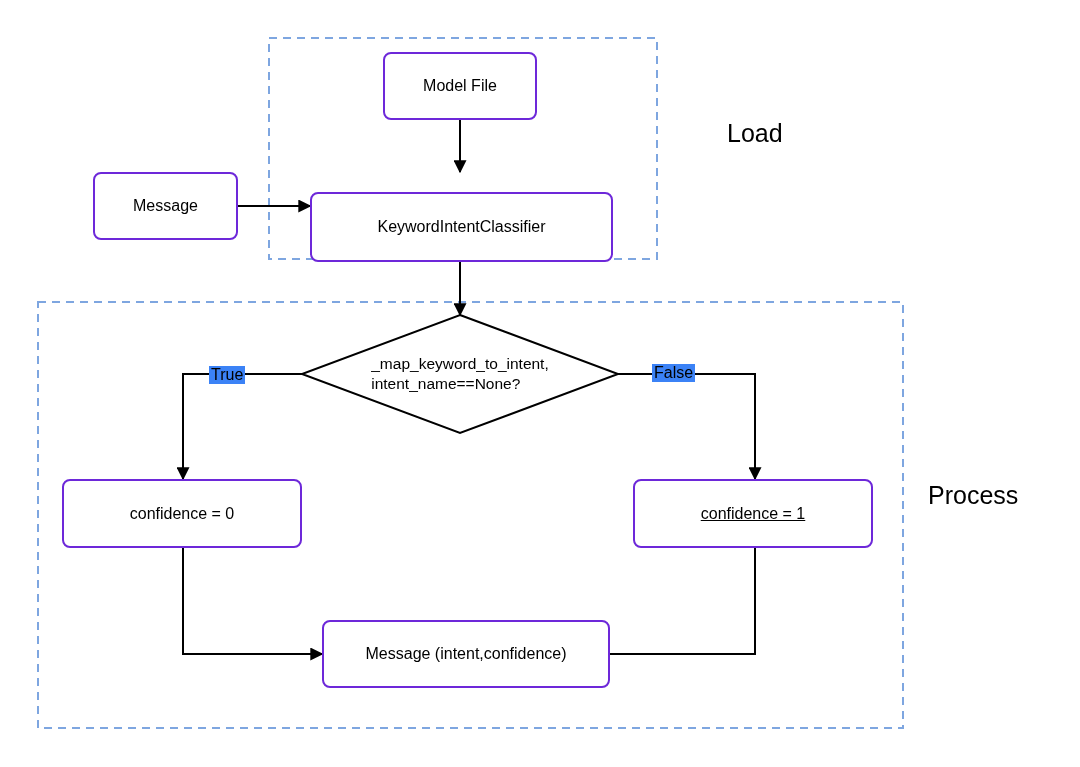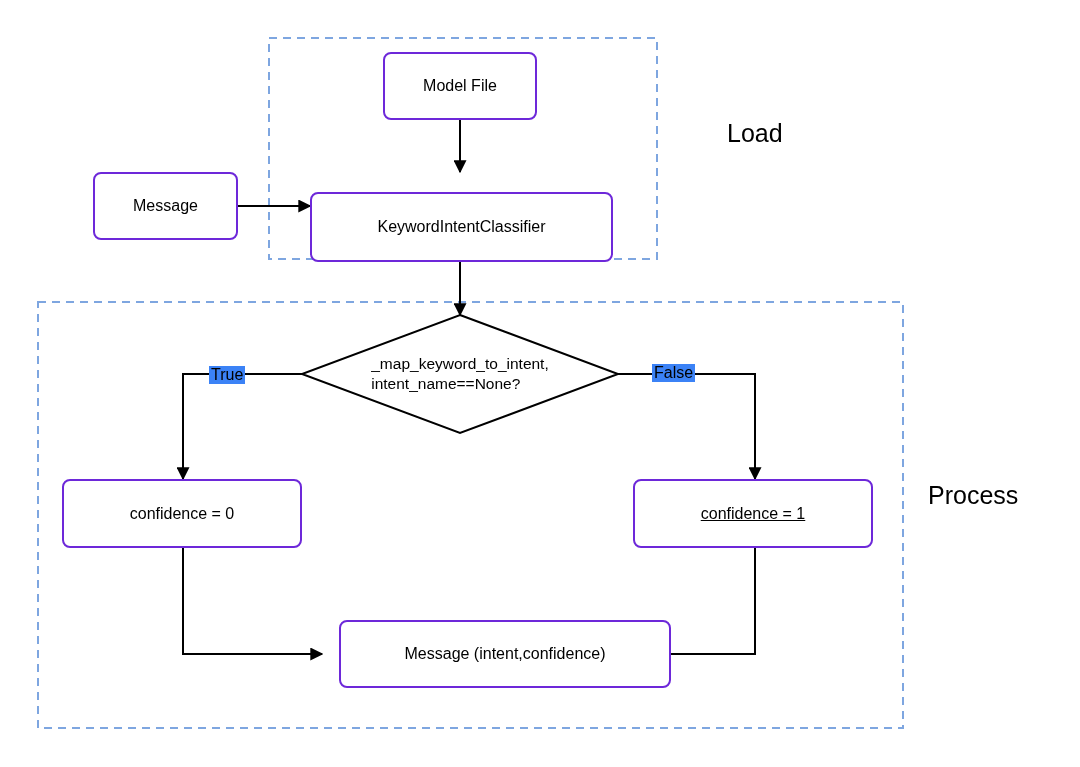--- a/index.html
+++ b/index.html
@@ -81,21 +81,21 @@
   }
   .group-label.load-label    { left: 727px; top: 119px; }
   .group-label.process-label { left: 928px; top: 481px; }
 
   
   .node.model-file   { left: 383px; top: 52px;  width: 154px; height: 68px; }
   .node.message-in   { left: 93px;  top: 172px; width: 145px; height: 68px; }
   .node.classifier   { left: 310px; top: 172px; width: 303px; height: 70px; margin-top: 20px; }
   .node.confidence-0 { left: 62px;  top: 479px; width: 240px; height: 69px; }
   .node.confidence-1 { left: 633px; top: 479px; width: 240px; height: 69px; text-decoration: underline; }
-  .node.message-out  { left: 339px; top: 620px; width: 332px; height: 68px; }
+  .node.message-out  { left: 322px; top: 620px; width: 288px; height: 68px; }
 </style>
 </head>
 <body>
 
 <div class="canvas">
 
   <svg class="layer" viewBox="0 0 1080 767">
     <defs>
       <marker id="arrowhead" viewBox="0 0 10 10" refX="9" refY="5" markerWidth="13" markerHeight="13" markerUnits="userSpaceOnUse" orient="auto-start-reverse">
         <path d="M0,0 L10,5 L0,10 Z" fill="#000000"></path>

